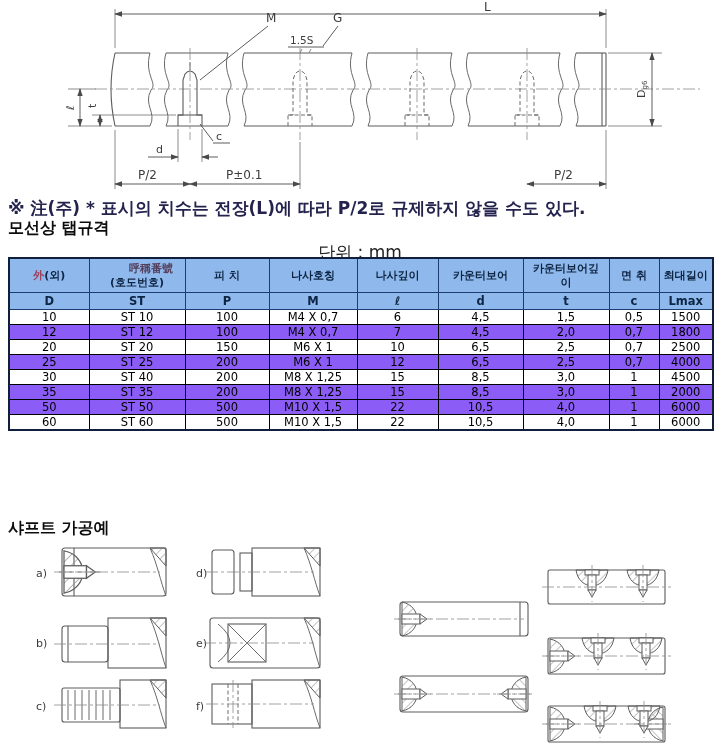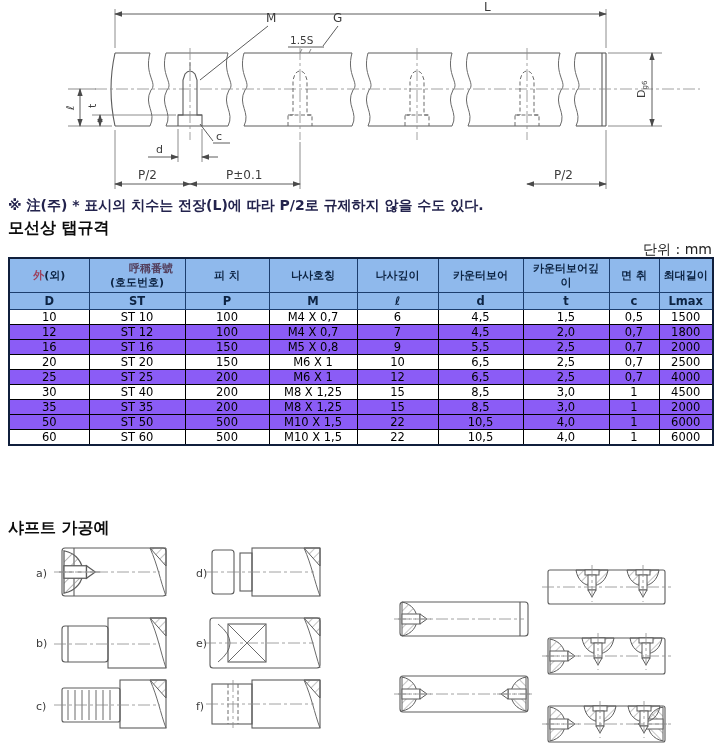--- a/index.html
+++ b/index.html
@@ -10,23 +10,23 @@
   svg text{font-family:"DejaVu Sans","Liberation Sans",sans-serif;fill:#3c3c3c;}
   .ink{stroke:#5c5c5c;fill:none;stroke-width:1.1;}
   .ink2{stroke:#6a6a6a;fill:none;stroke-width:1;}
   .dash{stroke:#6a6a6a;fill:none;stroke-width:1;stroke-dasharray:4,2.5;}
   .cl{stroke:#8c8c8c;fill:none;stroke-width:.8;stroke-dasharray:12,3,3,3;}
   .dim{stroke:#4a4a4a;fill:none;stroke-width:.9;}
   .ext{stroke:#6f6f6f;fill:none;stroke-width:.8;}
   .wht{fill:#fff;stroke:#5c5c5c;stroke-width:1;}
   .hat{fill:url(#hp);stroke:#5c5c5c;stroke-width:1;}
   
-  .note{left:8px;top:197px;width:704px;font-size:14px;font-weight:bold;color:#23234d;}
+  .note{left:8px;top:197px;width:704px;font-size:17px;font-weight:bold;color:#23234d;}
   .sec-title{left:8px;width:300px;font-size:16px;font-weight:bold;color:#0c0c0c;}
-  .unit{left:8px;top:241px;width:704px;text-align:right;font-size:14px;color:#222;}
+  .unit{left:8px;top:241px;width:704px;text-align:center;font-size:17px;color:#222;}
   
   table{position:absolute;left:8px;top:257px;width:704px;table-layout:fixed;
         border-collapse:collapse;border:2px solid #101f3c;}
   th{background:#8fb9ec;border:1px solid #1c3e6e;color:#0d2443;font-weight:bold;
      font-size:11px;line-height:1.25;padding:0;vertical-align:middle;}
   tr.h1 th{height:33px;}
   tr.h2 th{height:16px;font-size:11.5px;}
   td{border:1.6px solid #000;text-align:center;font-size:11.5px;line-height:14px;
      height:14px;padding:0;color:#000;background:#fff;}
   tr.alt td{background:#8b5cf6;}
@@ -228,31 +228,20 @@
         <td>12</td>
         <td>ST 12</td>
         <td>100</td>
         <td>M4 X 0,7</td>
         <td>7</td>
         <td>4,5</td>
         <td>2,0</td>
         <td>0,7</td>
         <td>1800</td>
       </tr>
-      <tr class="alt">
-        <td>16</td>
-        <td>ST 16</td>
-        <td>150</td>
-        <td>M5 X 0,8</td>
-        <td>9</td>
-        <td>5,5</td>
-        <td>2,5</td>
-        <td>0,7</td>
-        <td>2000</td>
-      </tr>
       <tr>
         <td>20</td>
         <td>ST 20</td>
         <td>150</td>
         <td>M6 X 1</td>
         <td>10</td>
         <td>6,5</td>
         <td>2,5</td>
         <td>0,7</td>
         <td>2500</td>

